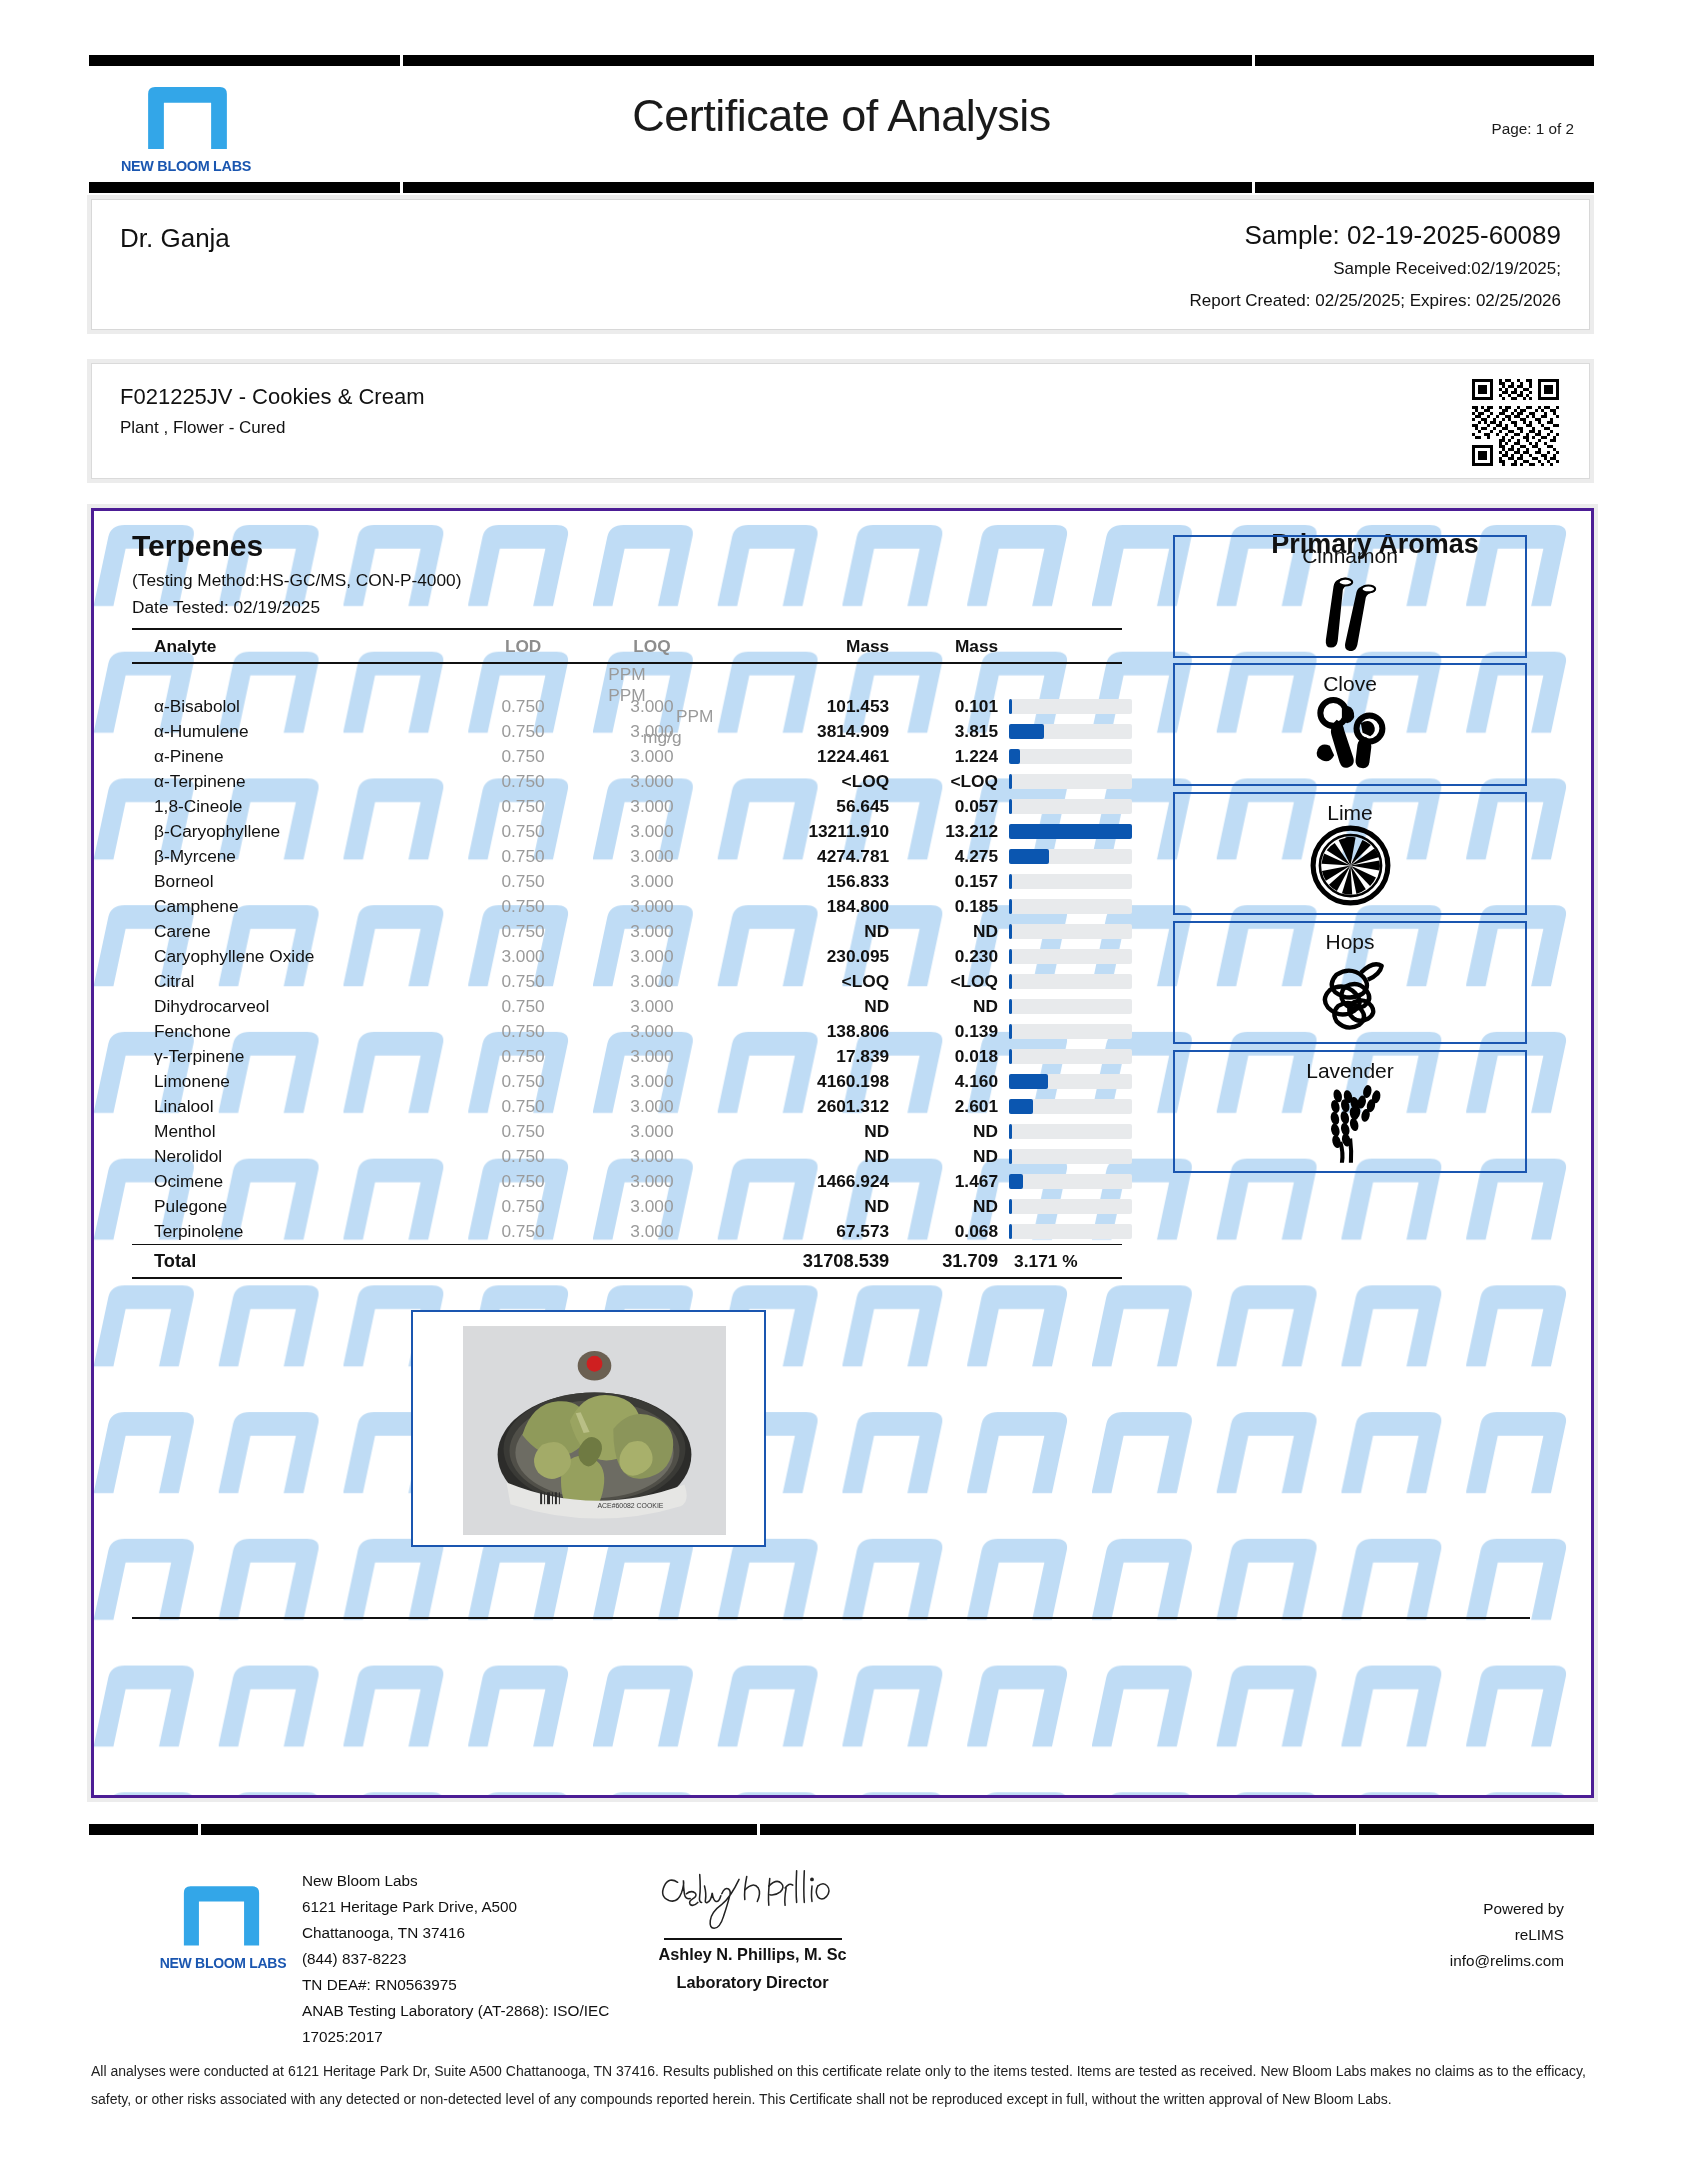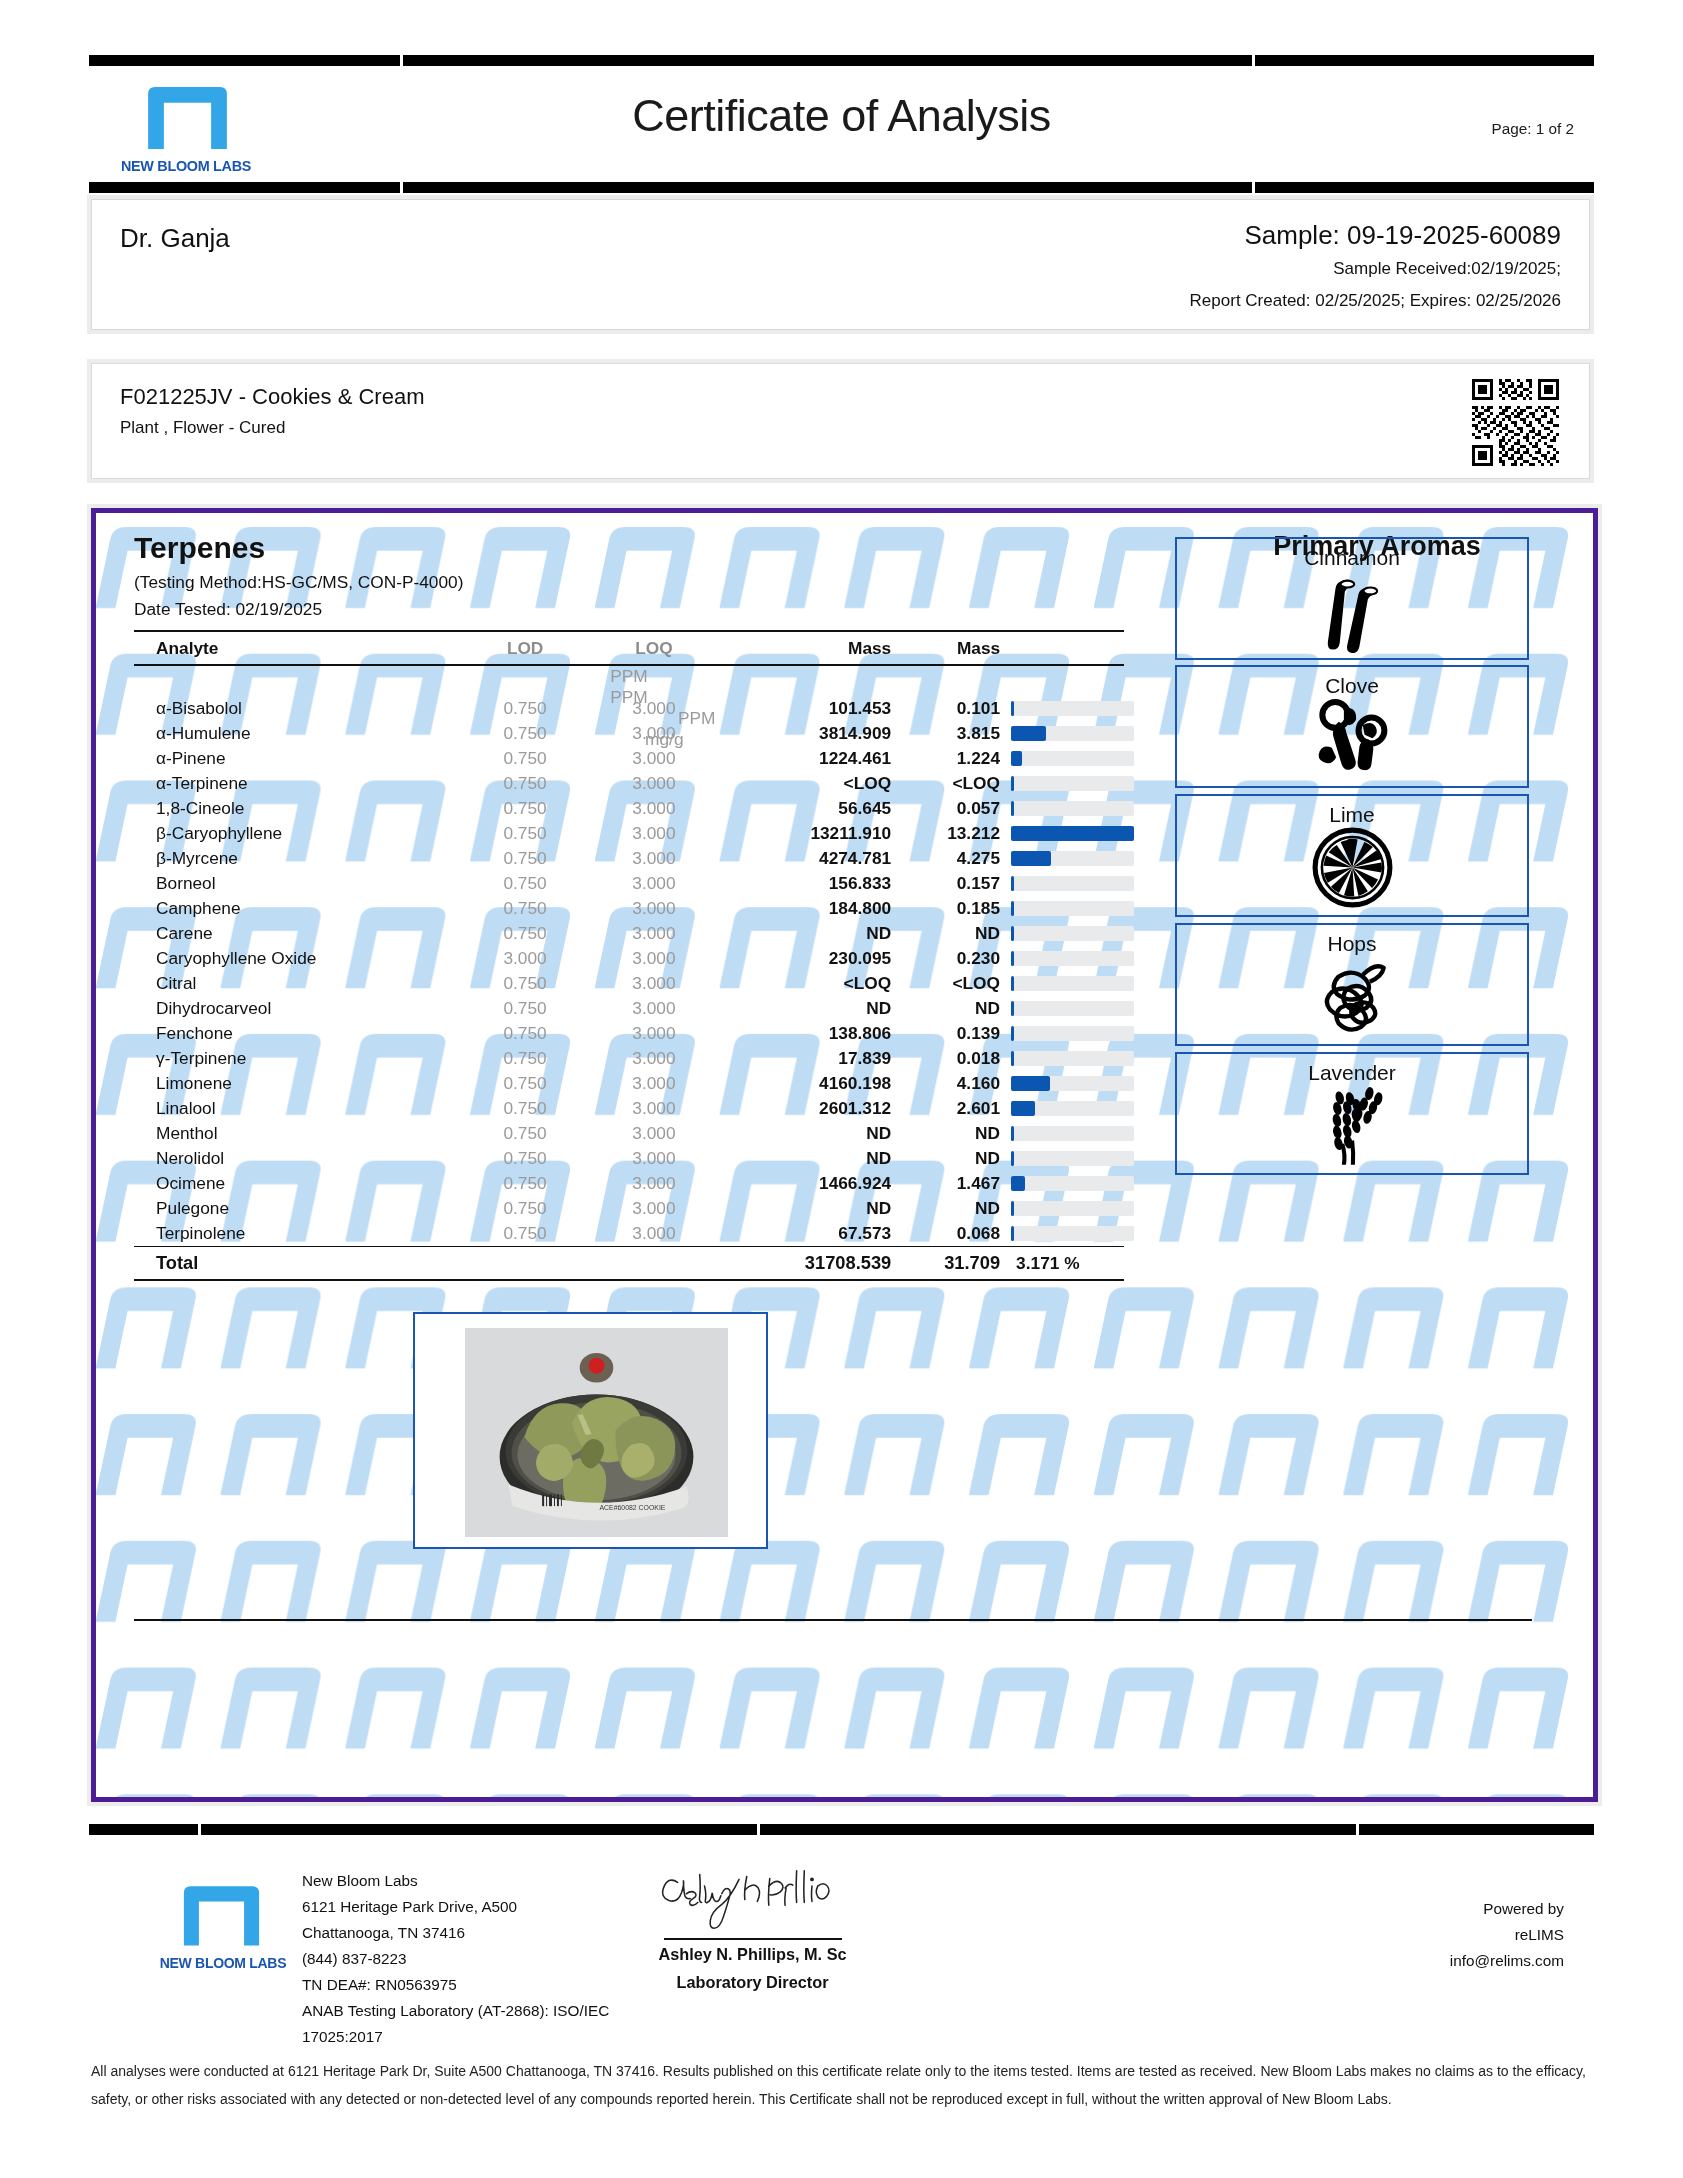--- a/index.html
+++ b/index.html
@@ -116,21 +116,21 @@
   .qr {
     position: absolute; right: 28px; top: 15px;
     width: 91px; height: 87px;
   }
 
   
   .body-panel {
     position: absolute;
     left: 91px; top: 508px; width: 1497px; height: 1284px;
     background: #ffffff;
-    border: 5px solid #4c1d95;
+    border: 3px solid #4c1d95;
     box-shadow: 0 0 0 4px #ececec;
     overflow: hidden;
   }
   .watermark {
     position: absolute; inset: 0;
     opacity: 1;
     pointer-events: none;
   }
 
   .content {
@@ -300,21 +300,21 @@
     <div class="coa-title">Certificate of Analysis</div>
     <div class="page-num">Page: 1 of 2</div>
   </div>
   <div class="hdr-rule2">
     <div style="position:absolute;left:311px;top:0;width:3px;height:11px;background:#fff"></div>
     <div style="position:absolute;left:1163px;top:0;width:3px;height:11px;background:#fff"></div>
   </div>
 
   <div class="sample-panel">
     <div class="client-name">Dr. Ganja</div>
-    <div class="sample-id">Sample: 09-19-2025-60089</div>
+    <div class="sample-id">Sample: 02-19-2025-60089</div>
     <div class="sample-recv">Sample Received:02/19/2025;</div>
     <div class="sample-rep">Report Created: 02/25/2025; Expires: 02/25/2026</div>
   </div>
 
   <div class="product-panel">
     <div class="product-name">F021225JV - Cookies &amp; Cream</div>
     <div class="product-type">Plant , Flower - Cured</div>
     <svg class="qr" viewBox="0 0 29 29" shape-rendering="crispEdges">
       <rect width="29" height="29" fill="#fff"></rect>
       <g fill="#000">

